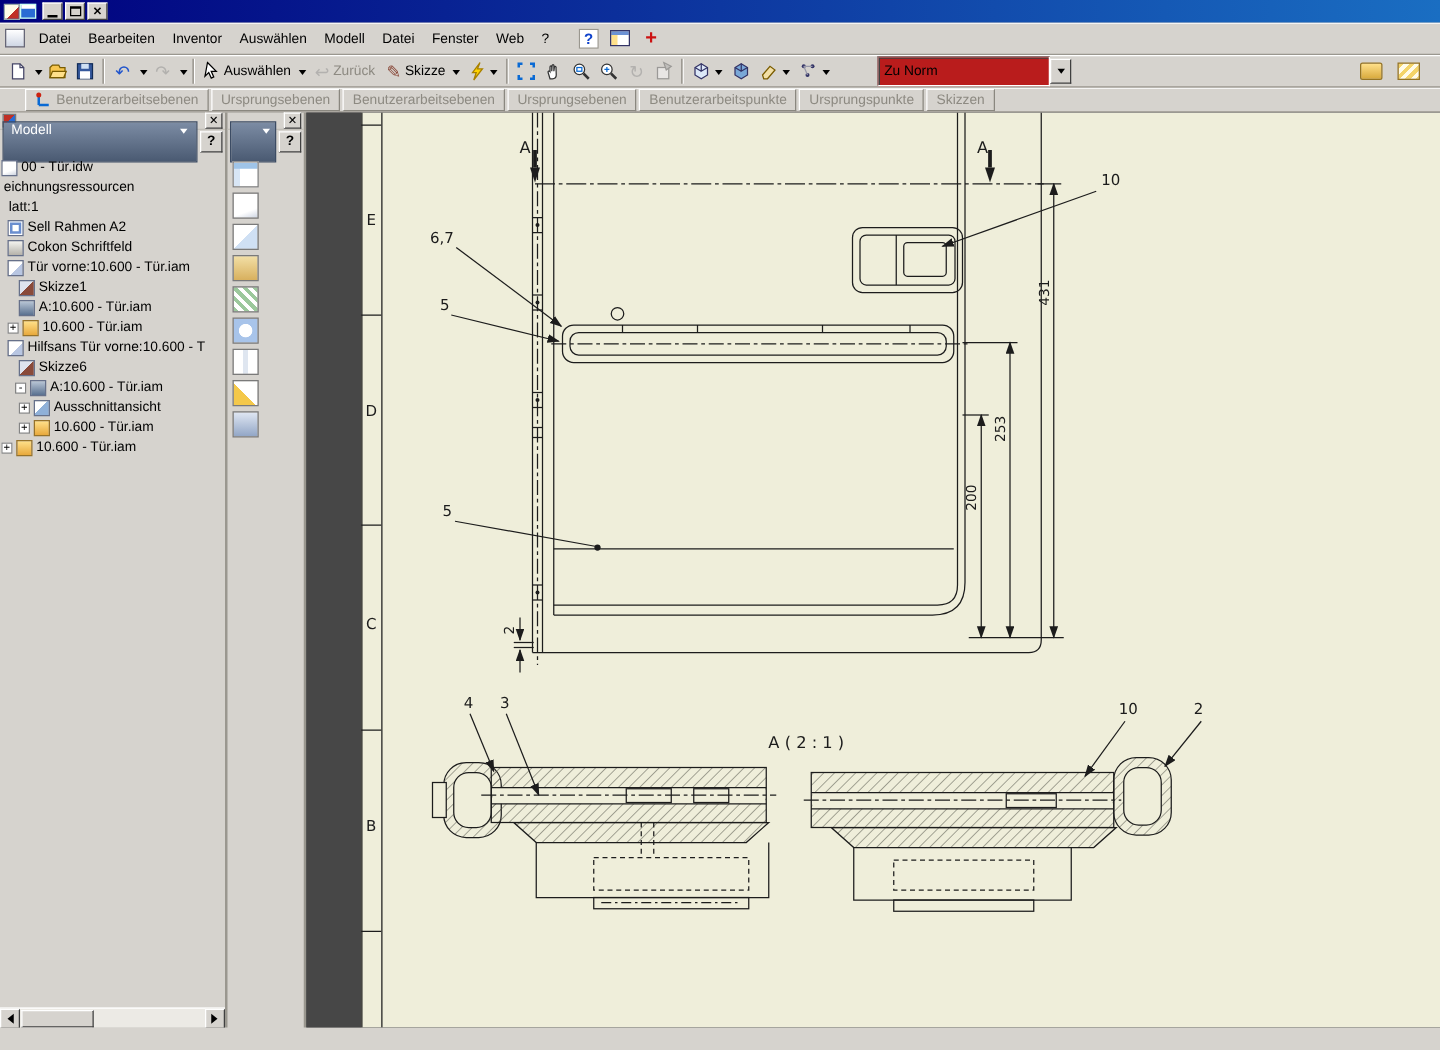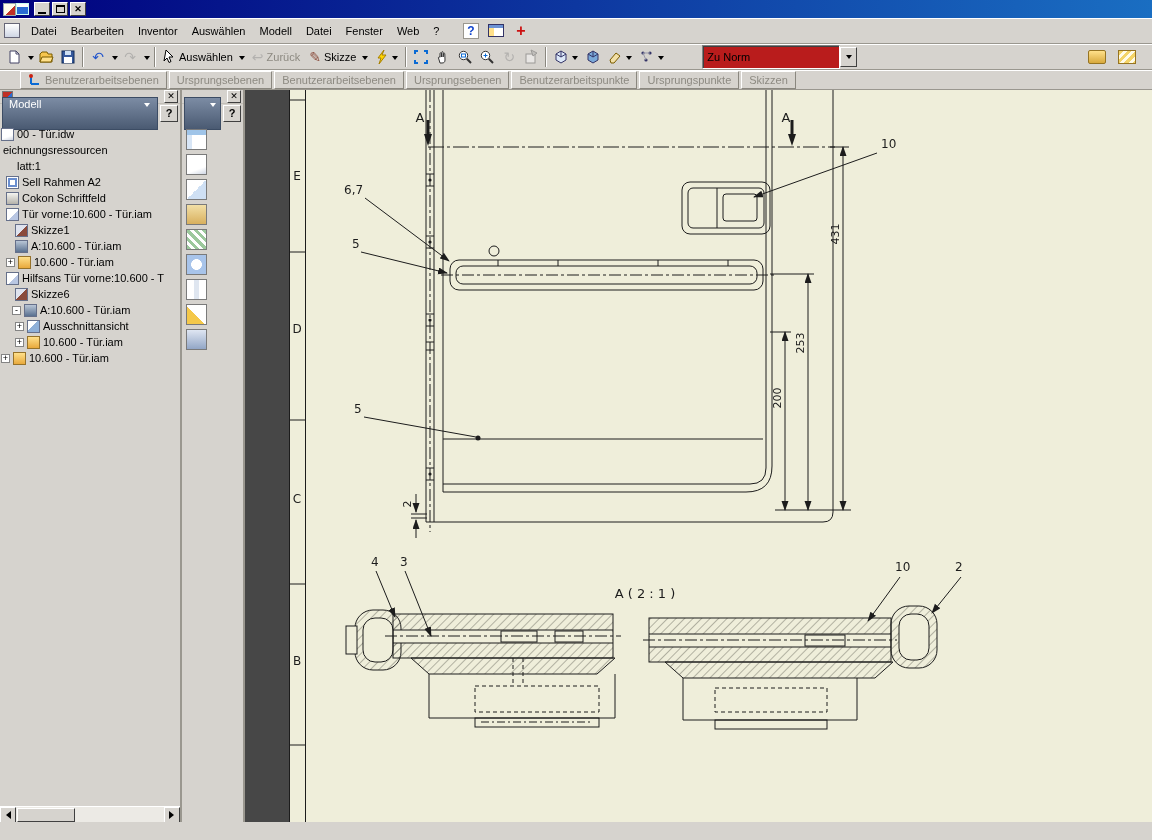--- a/index.html
+++ b/index.html
@@ -323,21 +323,21 @@
         <span class="qbtn">?</span>
       </div>
       <div class="tree">
         <div class="trow" style="padding-left:0">
             <span class="ti ic-doc"></span>
             <span>00 - Tür.idw</span>
           </div>
         <div class="trow" style="padding-left:2px">
             <span>eichnungsressourcen</span>
           </div>
-        <div class="trow" style="padding-left:16px">
+        <div class="trow" style="padding-left:6px">
             <span>latt:1</span>
           </div>
         <div class="trow" style="padding-left:5px">
             <span class="ti ic-border"></span>
             <span>Sell Rahmen A2</span>
           </div>
         <div class="trow" style="padding-left:5px">
             <span class="ti ic-title"></span>
             <span>Cokon Schriftfeld</span>
           </div>

